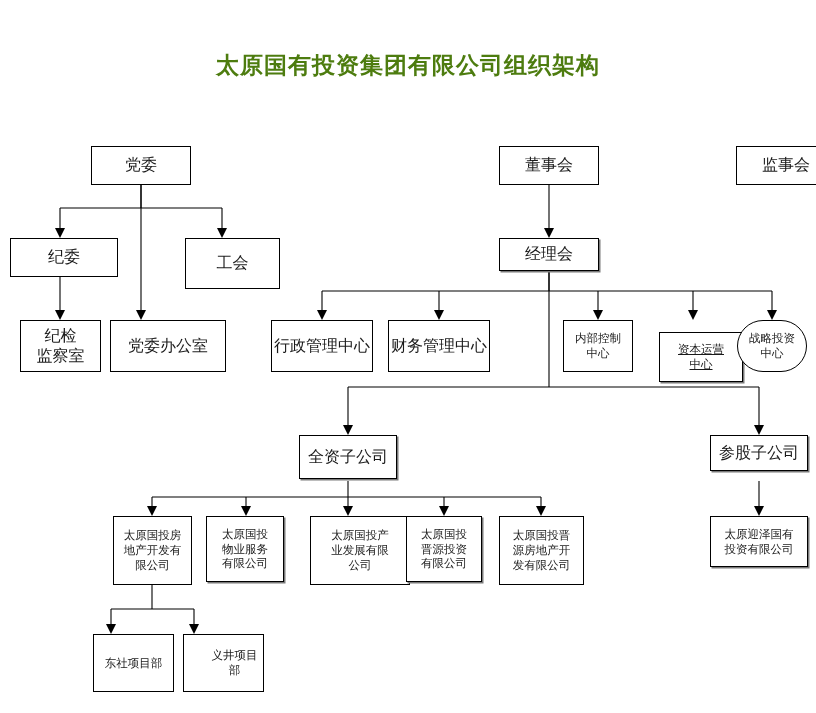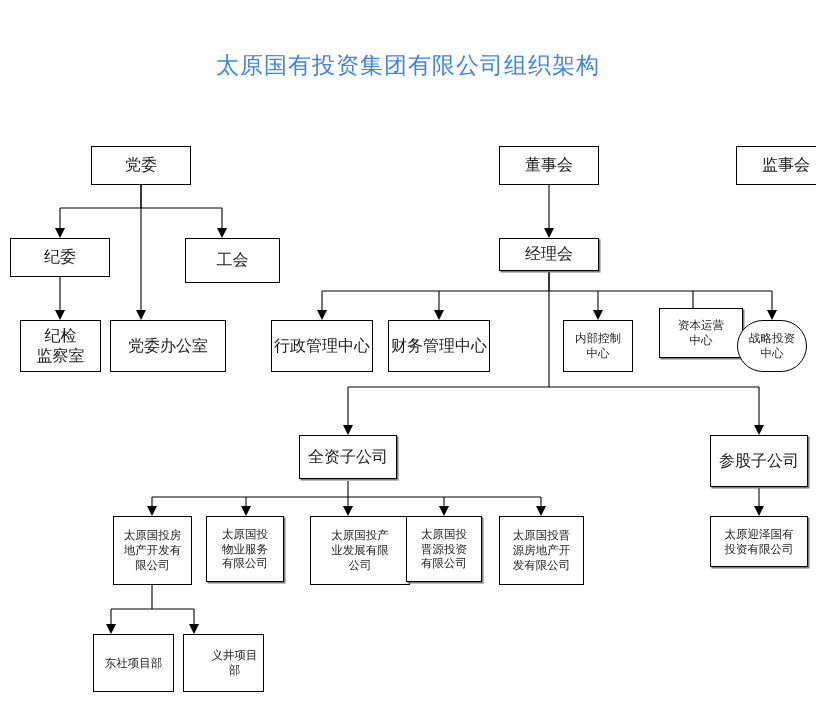--- a/index.html
+++ b/index.html
@@ -19,23 +19,23 @@
     overflow: hidden;
     background: #ffffff;
   }
   #title {
     position: absolute;
     left: 0;
     top: 50px;
     width: 816px;
     text-align: center;
     font-size: 23px;
-    font-weight: normal;
+    font-weight: bold;
     letter-spacing: 1px;
-    color: #3b82f6;
+    color: #4d7c0f;
     font-family: "DejaVu Serif", "Liberation Serif", serif;
   }
   .node {
     position: absolute;
     box-sizing: border-box;
     background: #ffffff;
     border: 1px solid #000000;
     display: flex;
     align-items: center;
     justify-content: center;
@@ -139,38 +139,38 @@
     <line x1="111" y1="609" x2="111" y2="624"></line>
     <polygon class="arrow" points="106,624 116,624 111,634"></polygon>
     <line x1="194" y1="609" x2="194" y2="624"></line>
     <polygon class="arrow" points="189,624 199,624 194,634"></polygon>
   </svg>
 
   <div class="node" style="left:91px; top:146px; width:100px; height:39px;">党委</div>
   <div class="node" style="left:499px; top:146px; width:100px; height:39px;">董事会</div>
   <div class="node" style="left:709px; top:146px; width:100px; height:39px;margin-left:27px;">监事会</div>
 
-  <div class="node" style="left:10px; top:238px; width:100px; height:39px;">纪委</div>
-  <div class="node" style="left:185px; top:238px; width:95px; height:45px;text-align:right;">工会</div>
+  <div class="node" style="left:10px; top:238px; width:108px; height:39px;">纪委</div>
+  <div class="node" style="left:185px; top:238px; width:95px; height:51px;text-align:right;">工会</div>
   <div class="node shadow" style="left:499px; top:238px; width:100px; height:33px;">经理会</div>
 
   <div class="node" style="left:20px; top:320px; width:81px; height:52px;">纪检
 监察室</div>
   <div class="node" style="left:110px; top:320px; width:116px; height:52px;">党委办公室</div>
   <div class="node" style="left:271px; top:320px; width:102px; height:52px;">行政管理中心</div>
   <div class="node" style="left:388px; top:320px; width:102px; height:52px;">财务管理中心</div>
   <div class="node small" style="left:563px; top:320px; width:70px; height:52px;">内部控制
 中心</div>
-  <div class="node small shadow" style="left:659px; top:308px; width:84px; height:50px;">资本运营
+  <div class="node small shadow" style="left:659px; top:332px; width:84px; height:50px;text-decoration:underline;">资本运营
 中心</div>
   <div class="node small" style="left:737px; top:320px; width:70px; height:52px;border-radius:26px;">战略投资
 中心</div>
 
   <div class="node shadow" style="left:299px; top:435px; width:98px; height:44px;">全资子公司</div>
-  <div class="node shadow" style="left:710px; top:435px; width:98px; height:52px;">参股子公司</div>
+  <div class="node shadow" style="left:710px; top:435px; width:98px; height:36px;">参股子公司</div>
 
   <div class="node small" style="left:113px; top:516px; width:79px; height:69px;">太原国投房
 地产开发有
 限公司</div>
   <div class="node small shadow" style="left:206px; top:516px; width:78px; height:66px;">太原国投
 物业服务
 有限公司</div>
   <div class="node small" style="left:310px; top:516px; width:100px; height:69px;">太原国投产
 业发展有限
 公司</div>

